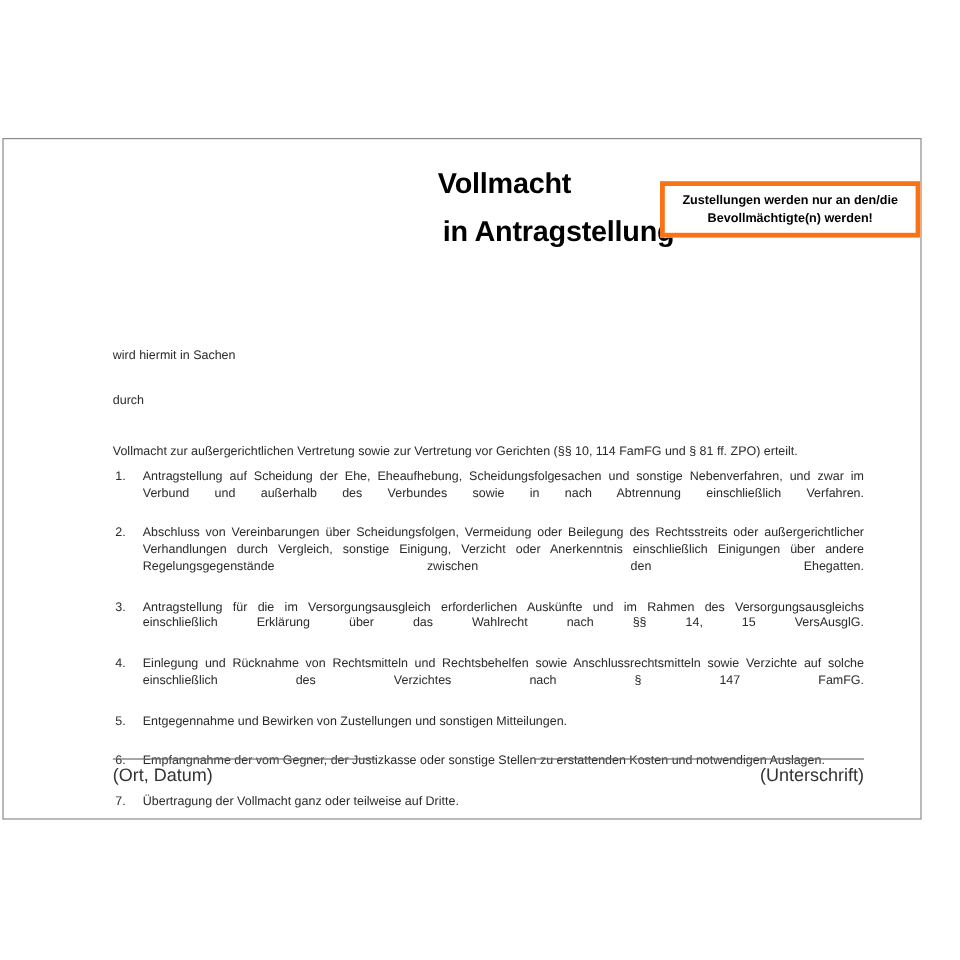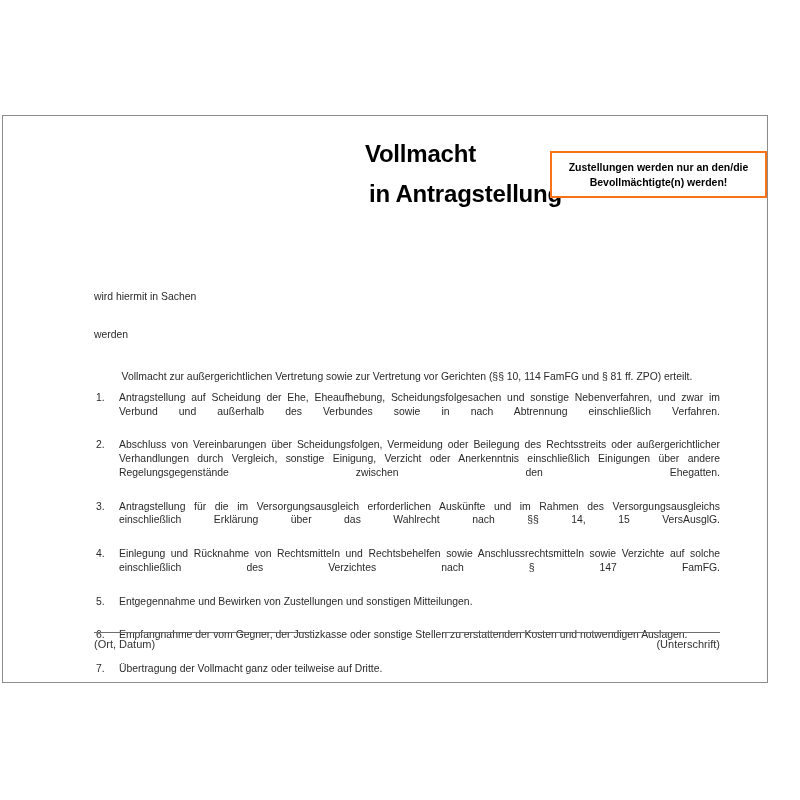--- a/index.html
+++ b/index.html
@@ -59,21 +59,21 @@
     margin-top: 16px;
     padding-right: 2px;
   }
 
   .notice-box {
     position: absolute;
     left: 547px;
     top: 9px;
     width: 217px;
     height: 47px;
-    border: 2px solid #f97316;
+    border: 4px solid #f97316;
     box-sizing: border-box;
     display: flex;
     flex-direction: column;
     align-items: center;
     justify-content: center;
     background: #ffffff;
   }
   .notice-box .notice-line {
     display: block;
     font-size: 10.5px;
@@ -103,21 +103,20 @@
   .field-wegen {
     margin-top: 26px;
   }
 
   .grant-block {
     margin-top: 28px;
     line-height: 1.33;
   }
   .grant-block p {
     margin: 0;
-    text-align: center;
   }
 
   
   .clause-list {
     margin: 7px 0 0 0;
     padding: 0;
     list-style: none;
   }
   .clause-item {
     position: relative;
@@ -165,21 +164,21 @@
   .sig-block.sig-left  { left: 0;     width: 220px; }
   .sig-block.sig-right { left: 351px; width: 275px; }
 
   .sig-rule {
     width: 100%;
     height: 0;
     border-top: 1.5px solid #6e6e6e;
   }
   .sig-caption {
     margin-top: 5px;
-    font-size: 11px;
+    font-size: 15px;
     color: #333333;
     line-height: 1.2;
   }
   .sig-left .sig-caption  { text-align: left; }
   .sig-right .sig-caption { text-align: right; }
 </style>
 </head>
 <body>
 
 <div class="page-sheet">
@@ -195,21 +194,21 @@
       <span class="notice-line">Zustellungen werden nur an den/die</span>
       <span class="notice-line">Bevollmächtigte(n) werden!</span>
     </div>
 
   </div>
 
   <div class="body-area">
 
     <div class="field-line">wird hiermit in Sachen</div>
 
-    <div class="field-line field-wegen">werden</div>
+    <div class="field-line field-wegen">durch</div>
 
     <div class="grant-block">
       <p>Vollmacht zur außergerichtlichen Vertretung sowie zur Vertretung vor Gerichten (§§ 10, 114 FamFG und § 81 ff. ZPO) erteilt.</p>
     </div>
 
     <ol class="clause-list">
 
       <li class="clause-item">
         <span class="clause-num">1.</span>
         <span class="clause-text">Antragstellung auf Scheidung der Ehe, Eheaufhebung, Scheidungsfolgesachen und sonstige Nebenverfahren, und zwar im Verbund und außerhalb des Verbundes sowie in nach Abtrennung einschließlich Verfahren.</span>

